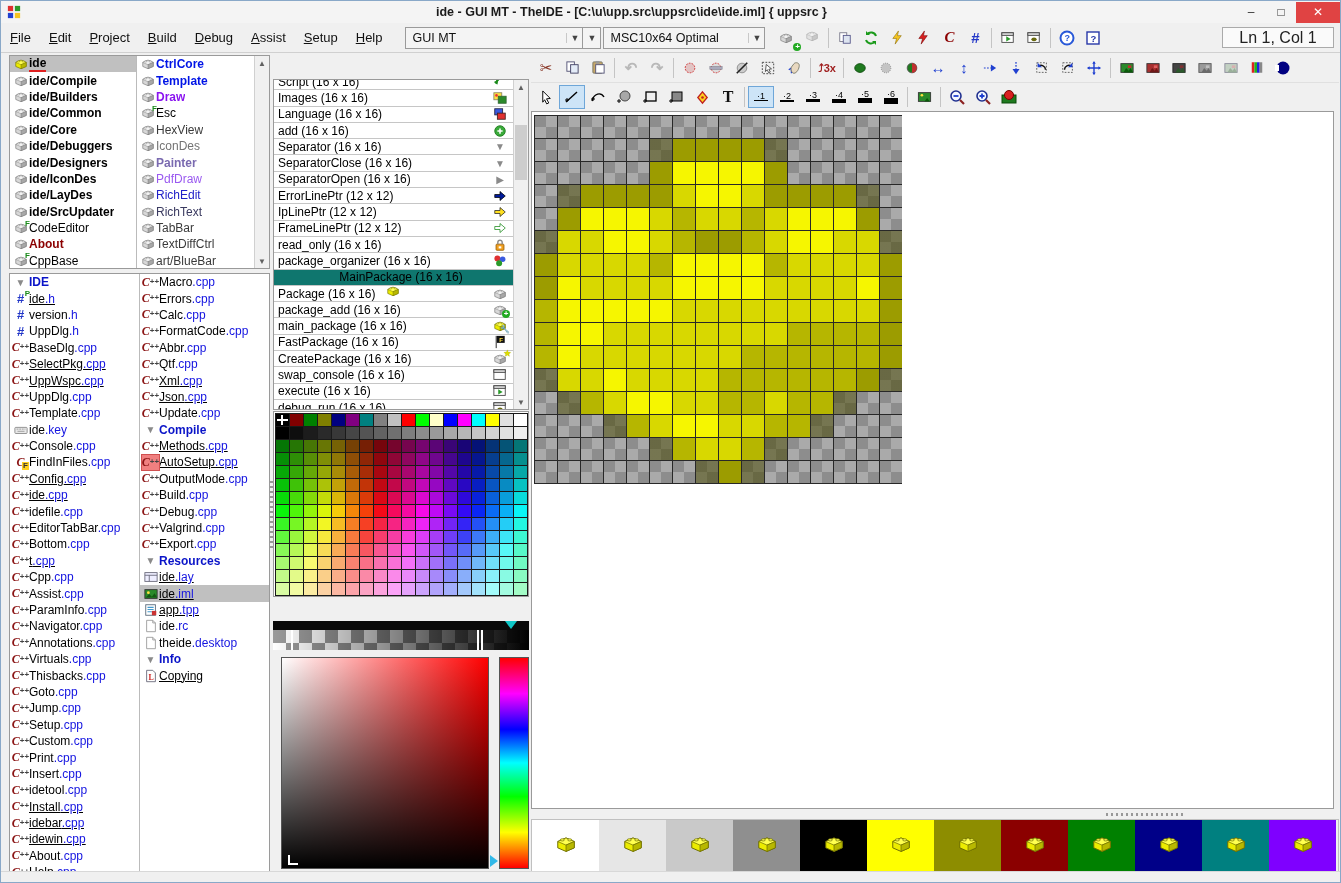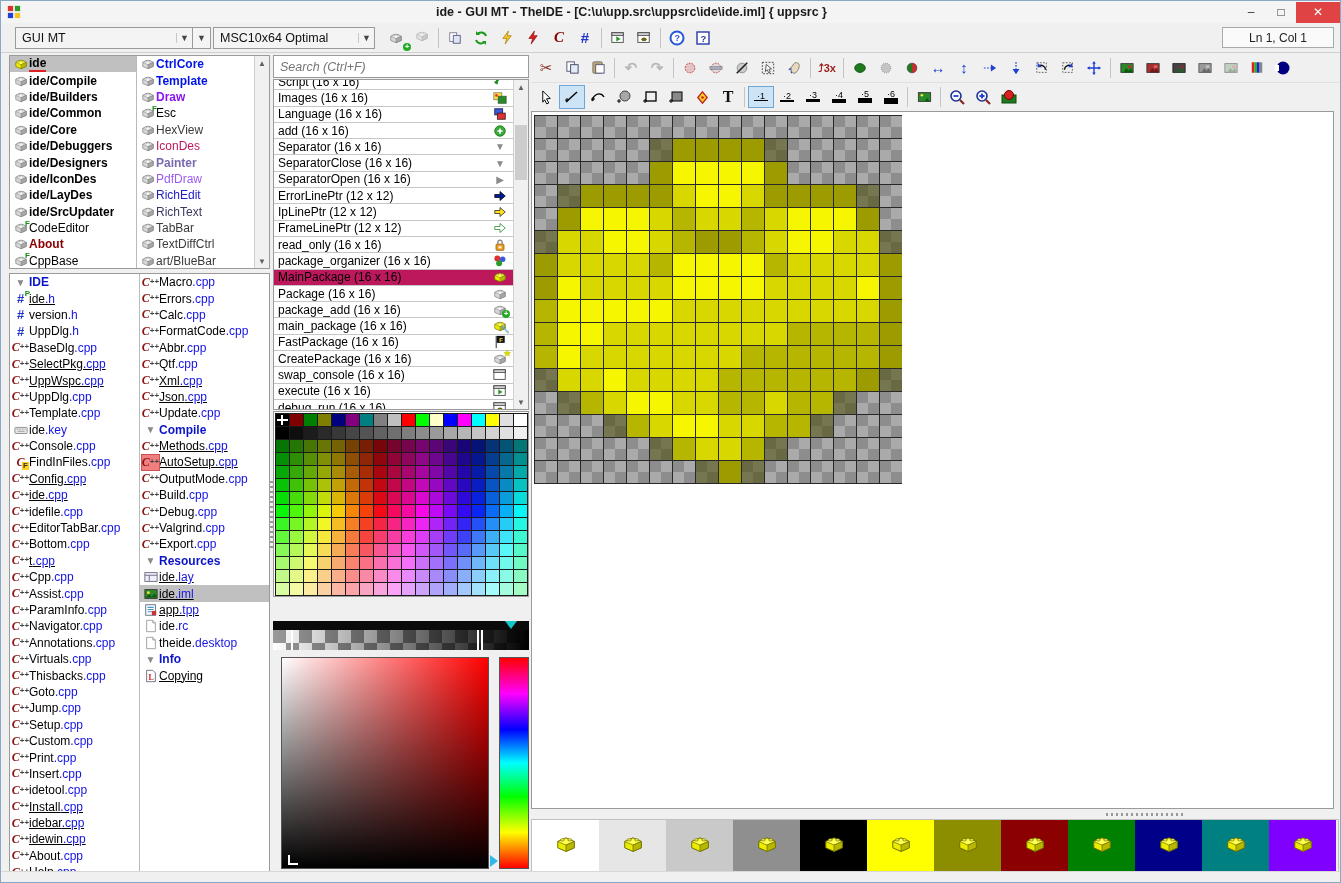--- a/index.html
+++ b/index.html
@@ -21,21 +21,21 @@
              display:flex; align-items:center; }
   .menu-item { padding:4px 9px; font-size:13px; color:#111; }
   .menu-item u { text-decoration:underline; }
   .combo { height:22px; background:#f4f4f4; border:1px solid #9a9a9a; display:flex; align-items:center;
            font-size:12.5px; padding-left:6px; color:#111; }
   .combo .arrow { margin-left:auto; width:16px; text-align:center; color:#444; font-size:9px;
                   border-left:1px solid #c8c8c8; }
   .mini-drop { height:22px; width:18px; background:#f4f4f4; border:1px solid #9a9a9a; border-left:none;
                display:flex; align-items:center; justify-content:center; font-size:9px; color:#444; }
   #lncol { margin-left:auto; margin-right:6px; width:112px; height:21px; border:1px solid #aaa;
-           background:#fafafa; font-size:12px; display:flex; align-items:center; justify-content:center; color:#222; }
+           background:#fafafa; font-size:16px; display:flex; align-items:center; justify-content:center; color:#222; }
   .tbtn { width:26px; height:24px; display:flex; align-items:center; justify-content:center; }
   .tsep { width:1px; height:20px; background:#c4c4c4; margin:0 3px; }
 
   
   .sunken { background:#fff; border:1px solid #9a9a9a; box-shadow:inset 1px 1px 0 #e4e4e4; }
   #pkg-panel   { left:8px; top:54px; width:261px; height:214px; display:flex; }
   #file-panel  { left:8px; top:272px; width:261px; height:604px; display:flex; }
   .listcol { overflow:hidden; background:#fff; height:100%; }
   #pkg-col1 { width:127px; border-right:1px solid #bbb; }
   #pkg-col2 { width:132px; position:relative; }
@@ -61,21 +61,21 @@
   .vscroll .thumb { position:absolute; left:1px; right:1px; background:#cdcdcd; }
 
   
   #search-box { left:272px; top:54px; width:256px; height:23px; background:#fff; border:1px solid #9a9a9a; }
   #search-box input { width:100%; height:100%; border:none; outline:none; font-style:italic;
                       font-size:12.5px; color:#777; padding:0 6px; background:transparent; font-family:inherit; }
   #img-list { left:272px; top:78px; width:256px; height:331px; background:#fff; border:1px solid #9a9a9a; overflow:hidden; position:relative; }
   .irow { height:16.3px; display:flex; align-items:center; border-bottom:1px solid #c6c6c6; padding:0 4px; }
   .irow .lbl { font-size:12px; color:#000; flex:1; }
   .irow .ric { width:16px; height:14px; margin-right:16px; display:flex; align-items:center; justify-content:center; }
-  .irow.sel { background:#be185d; }
+  .irow.sel { background:#0f766e;flex-direction:column; }
 
   #palette { left:272px; top:410px; width:256px; height:186px; background:#fff; border:1px solid #9a9a9a; padding:1px; }
   #pal-grid { display:grid; grid-template-columns:repeat(18,1fr); grid-template-rows:repeat(14,1fr); height:100%; }
   .pcell { border:1px solid #1a1a1a; margin:-0.5px; position:relative; }
   .pcell.cur::before, .pcell.cur::after { content:""; position:absolute; background:#fff; }
   .pcell.cur::before { left:1px; right:1px; top:45%; height:2px; }
   .pcell.cur::after  { top:1px; bottom:1px; left:42%; width:2px; }
 
   #rgba-box { left:272px; top:596px; width:256px; height:23px; background:#ececec; border:1px solid #9a9a9a;
               font-family:"Liberation Mono",monospace; font-size:12px; display:flex; align-items:center;
@@ -153,20 +153,30 @@
           <rect x="9" y="9" width="6" height="6" fill="#f4c420"></rect>
         </svg>
       </span>
     <span id="title-text">ide - GUI MT - TheIDE - [C:\u\upp.src\uppsrc\ide\ide.iml] { uppsrc }</span>
     <span class="winbtn">–</span>
     <span class="winbtn">□</span>
     <span class="winbtn" id="close-btn">✕</span>
   </div>
 
   <div id="menubar" class="abs">
+    <span id="menus" style="display:flex">
+        <span class="menu-item"><u>F</u>ile</span>
+        <span class="menu-item"><u>E</u>dit</span>
+        <span class="menu-item"><u>P</u>roject</span>
+        <span class="menu-item"><u>B</u>uild</span>
+        <span class="menu-item"><u>D</u>ebug</span>
+        <span class="menu-item"><u>A</u>ssist</span>
+        <span class="menu-item"><u>S</u>etup</span>
+        <span class="menu-item"><u>H</u>elp</span>
+      </span>
     <span class="combo" id="combo-main" style="width:178px;margin-left:14px;">
       <span>GUI MT</span>
       <span class="arrow">▼</span>
     </span>
     <span class="mini-drop">▼</span>
     <span class="combo" id="combo-build" style="width:162px;margin-left:2px;">
       <span>MSC10x64 Optimal</span>
       <span class="arrow">▼</span>
     </span>
     <span id="menu-toolbar" style="display:flex;align-items:center;margin-left:8px;">
@@ -482,21 +492,21 @@
         <div class="lrow">
           <span class="ic">
             <svg width="14" height="14" viewBox="0 0 16 16">
               <path d="M2 6.2 8 3.6l6 2.6v4.6L8 13.4 2 10.8z" fill="#d8d8d8" stroke="#707070" stroke-width=".7"></path>
               <path d="M2 6.2 8 8.8l6-2.6L8 3.6z" fill="#f2f2f2" stroke="#707070" stroke-width=".5"></path>
               <path d="M8 8.8v4.6l6-2.6V6.2z" fill="#a8a8a8" stroke="#707070" stroke-width=".5"></path>
               <ellipse cx="5.3" cy="5" rx="1.5" ry=".8" fill="#f2f2f2" stroke="#707070" stroke-width=".5"></ellipse>
               <ellipse cx="10.7" cy="5" rx="1.5" ry=".8" fill="#f2f2f2" stroke="#707070" stroke-width=".5"></ellipse>
             </svg>
           </span>
-          <span class="lbl" style="color: #be185d;">IconDes</span>
+          <span class="lbl" style="color: #737373;">IconDes</span>
         </div>
         <div class="lrow bold">
           <span class="ic">
             <svg width="14" height="14" viewBox="0 0 16 16">
               <path d="M2 6.2 8 3.6l6 2.6v4.6L8 13.4 2 10.8z" fill="#d8d8d8" stroke="#707070" stroke-width=".7"></path>
               <path d="M2 6.2 8 8.8l6-2.6L8 3.6z" fill="#f2f2f2" stroke="#707070" stroke-width=".5"></path>
               <path d="M8 8.8v4.6l6-2.6V6.2z" fill="#a8a8a8" stroke="#707070" stroke-width=".5"></path>
               <ellipse cx="5.3" cy="5" rx="1.5" ry=".8" fill="#f2f2f2" stroke="#707070" stroke-width=".5"></ellipse>
               <ellipse cx="10.7" cy="5" rx="1.5" ry=".8" fill="#f2f2f2" stroke="#707070" stroke-width=".5"></ellipse>
             </svg>
@@ -976,23 +986,20 @@
               <path d="M3 1.5h7l3 3V14.5H3z" fill="#fff" stroke="#667"></path>
               <text x="5" y="12" font-size="9" font-weight="bold" fill="#c22" font-family="Liberation Serif">L</text>
             </svg>
           </span>
           <span class="lbl">Copying</span>
         </div>
       </div>
   </div>
   <div id="split-dots1" class="abs dots-v"></div>
 
-  <div id="search-box" class="abs">
-    <input placeholder="Search (Ctrl+F)" style="">
-  </div>
   <div id="img-list" class="abs">
     <div id="img-rows" style="margin-top:-6px;">
         <div class="irow">
           <span class="lbl">Script (16 x 16)</span>
           <span class="ric" style="position: relative;">
             <svg width="14" height="14" viewBox="0 0 16 16">
               <path d="M13 3c-6 0-9 2-9 7" fill="none" stroke="#1a8a1a" stroke-width="2.4"></path>
               <path d="M1 8l4-2v5z" fill="#1a8a1a"></path>
             </svg>
           </span>

